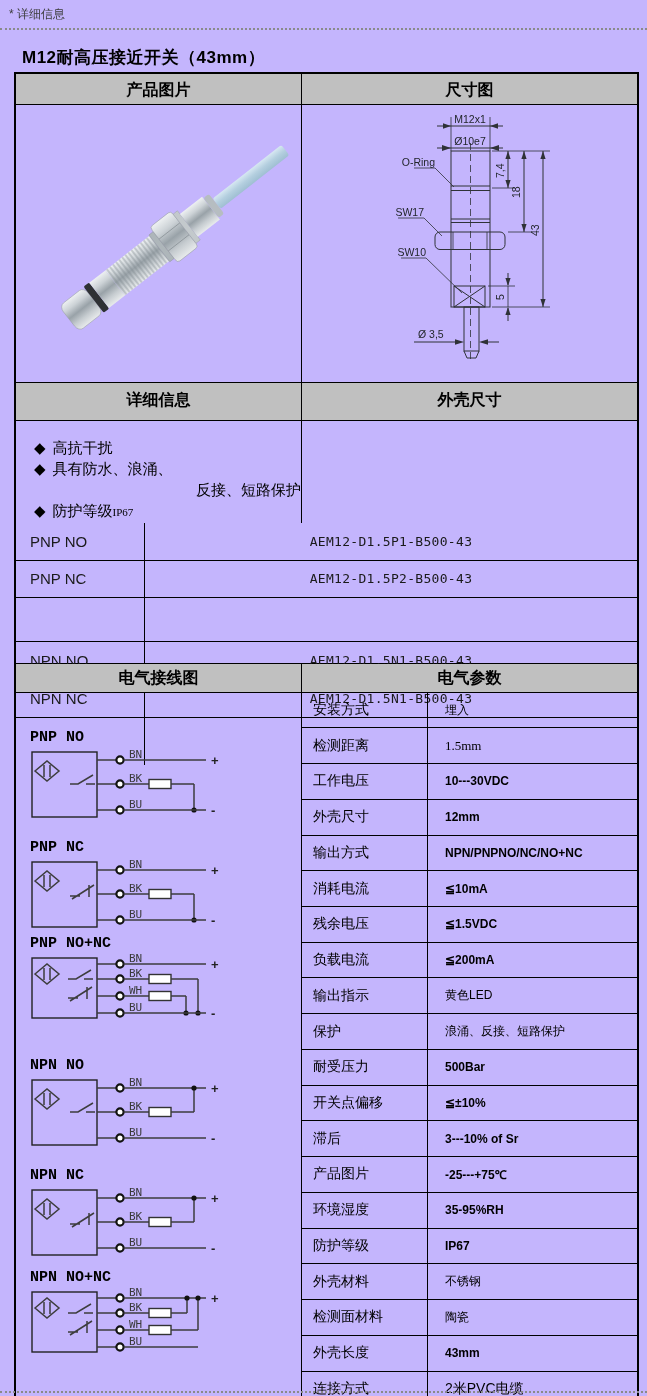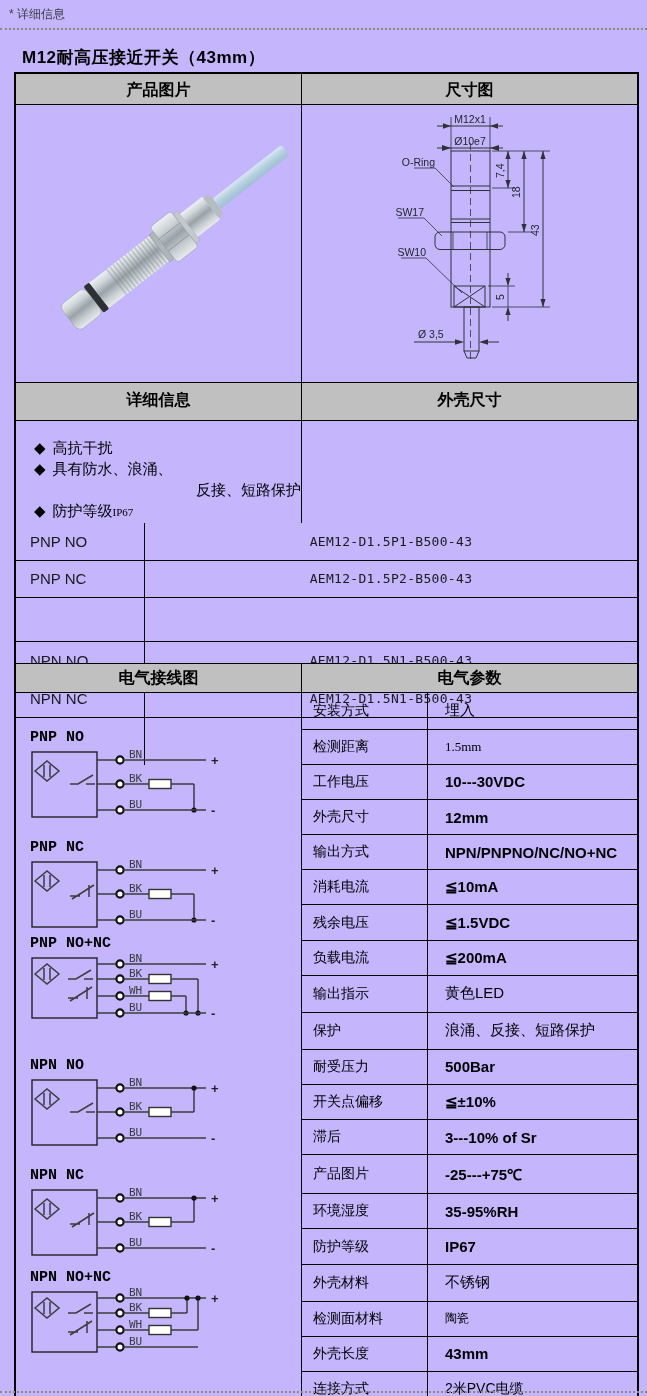--- a/index.html
+++ b/index.html
@@ -29,21 +29,21 @@
   table.models{border-collapse:collapse;width:100%;height:242px;table-layout:fixed;}
   table.models td{border-top:1.2px solid #000;padding:0;}
   table.models tr:first-child td{border-top:none;}
   table.models td.lbl{width:114px;border-right:1.2px solid #000;padding-left:14px;font-size:15px;color:#1a1a1a;}
   table.models td.mod{text-align:center;font-family:"DejaVu Sans Mono",monospace;font-size:13px;letter-spacing:.3px;color:#1a1a1a;}
   
   table.params{border-collapse:collapse;width:100%;height:713px;table-layout:fixed;}
   table.params td{border-top:1.2px solid #000;padding:0;}
   table.params tr:first-child td{border-top:none;}
   table.params td.lbl{width:114px;border-right:1.2px solid #000;padding-left:11px;font-size:14px;}
-  table.params td.val{padding-left:17px;font-size:15px;font-weight:600;}
+  table.params td.val{padding-left:17px;font-size:12px;font-weight:600;}
   table.params tr:nth-child(1) td.val,
   table.params tr:nth-child(9) td.val,
   table.params tr:nth-child(10) td.val,
   table.params tr:nth-child(17) td.val{font-weight:400;}
   table.params tr:nth-child(2) td.val{font-weight:400;font-family:Liberation Serif, serif;font-size:13px;}
   table.params tr:nth-child(18) td.val{font-weight:400;font-size:12px;}
   table.params tr:nth-child(20) td.val{font-weight:400;font-size:14px;}
   
   .wiring{position:absolute;inset:0;}
   .wd{position:absolute;left:14px;}

